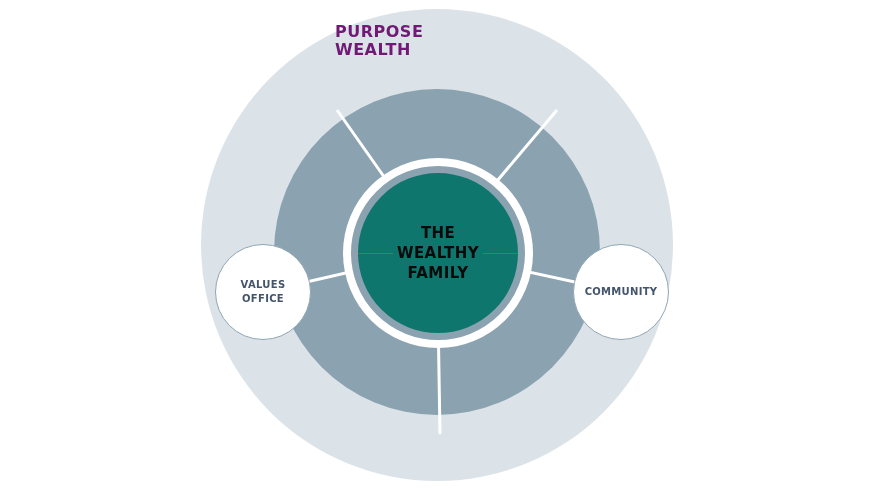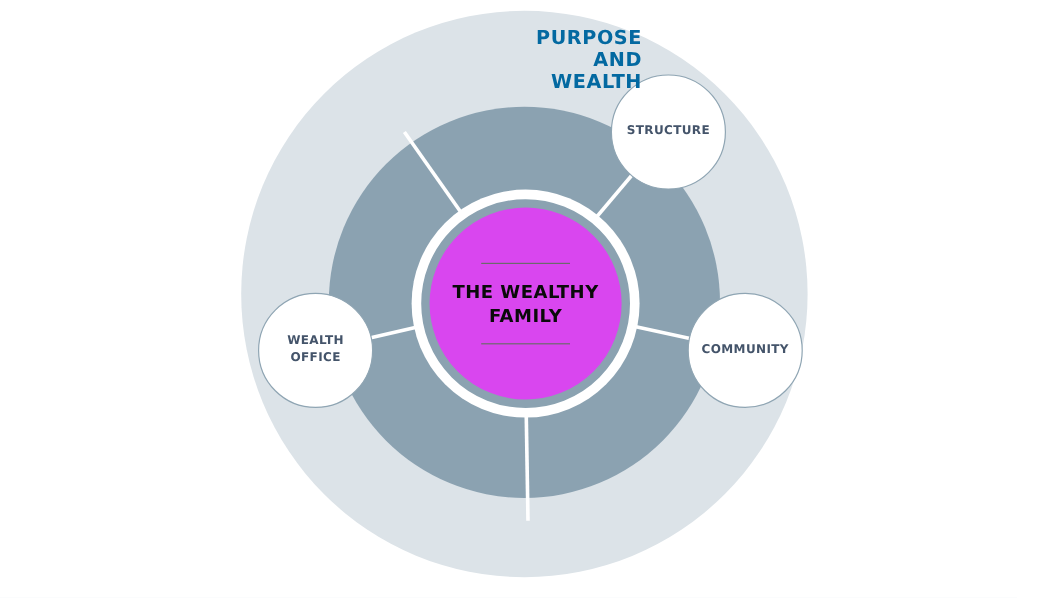--- a/index.html
+++ b/index.html
@@ -49,24 +49,23 @@
     border-radius: 50%;
     background: #ffffff;
   }
 
   
   .center-circle {
     position: absolute;
     left: 351px; top: 166px;
     width: 174px; height: 174px;
     border-radius: 50%;
-    background: #d946ef;
+    background: #0f766e;
     border: 7px solid #8ba2b1;
     display: flex;
-    flex-direction: column;
     align-items: center;
     justify-content: center;
   }
   .center-divider {
     width: 74px;
     border-top: 1px solid #6b6b6b;
     height: 0;
   }
   .center-label {
     max-width: 130px;
@@ -103,26 +102,26 @@
   .node-structure         { left: 509px; top: 62px;  width: 96px;  height: 96px; }
   .node-community         { left: 573px; top: 244px; width: 96px;  height: 96px; }
   .node-next-gen          { left: 392px; top: 386px; width: 96px;  height: 96px; }
   .node-family-office     { left: 215px; top: 244px; width: 96px;  height: 96px; }
 
   
   .diagram-title {
     position: absolute;
     left: 335px; top: 23px;
     width: 200px;
-    text-align: right;
+    text-align: left;
     font-size: 16px;
     line-height: 18px;
     font-weight: bold;
     letter-spacing: 0.5px;
-    color: #0369a1;
+    color: #701a75;
   }
   .diagram-title span { display: block; }
 </style>
 </head>
 <body>
 
 <div class="stage">
 
   <div class="outer-circle"></div>
 
@@ -138,32 +137,28 @@
 
   <div class="center-gap"></div>
 
   <div class="center-circle">
     <div class="center-divider"></div>
     <div class="center-label">THE WEALTHY FAMILY</div>
     <div class="center-divider"></div>
   </div>
 
 
-  <div class="node node-structure">
-    <span>STRUCTURE</span>
-  </div>
 
   <div class="node node-community">
     <span>COMMUNITY</span>
   </div>
 
 
   <div class="node node-family-office">
-    <span>WEALTH OFFICE</span>
+    <span>VALUES OFFICE</span>
   </div>
 
   <div class="diagram-title">
     <span>PURPOSE</span>
-    <span>AND</span>
     <span>WEALTH</span>
   </div>
 
 </div>
 
 </body></html>

